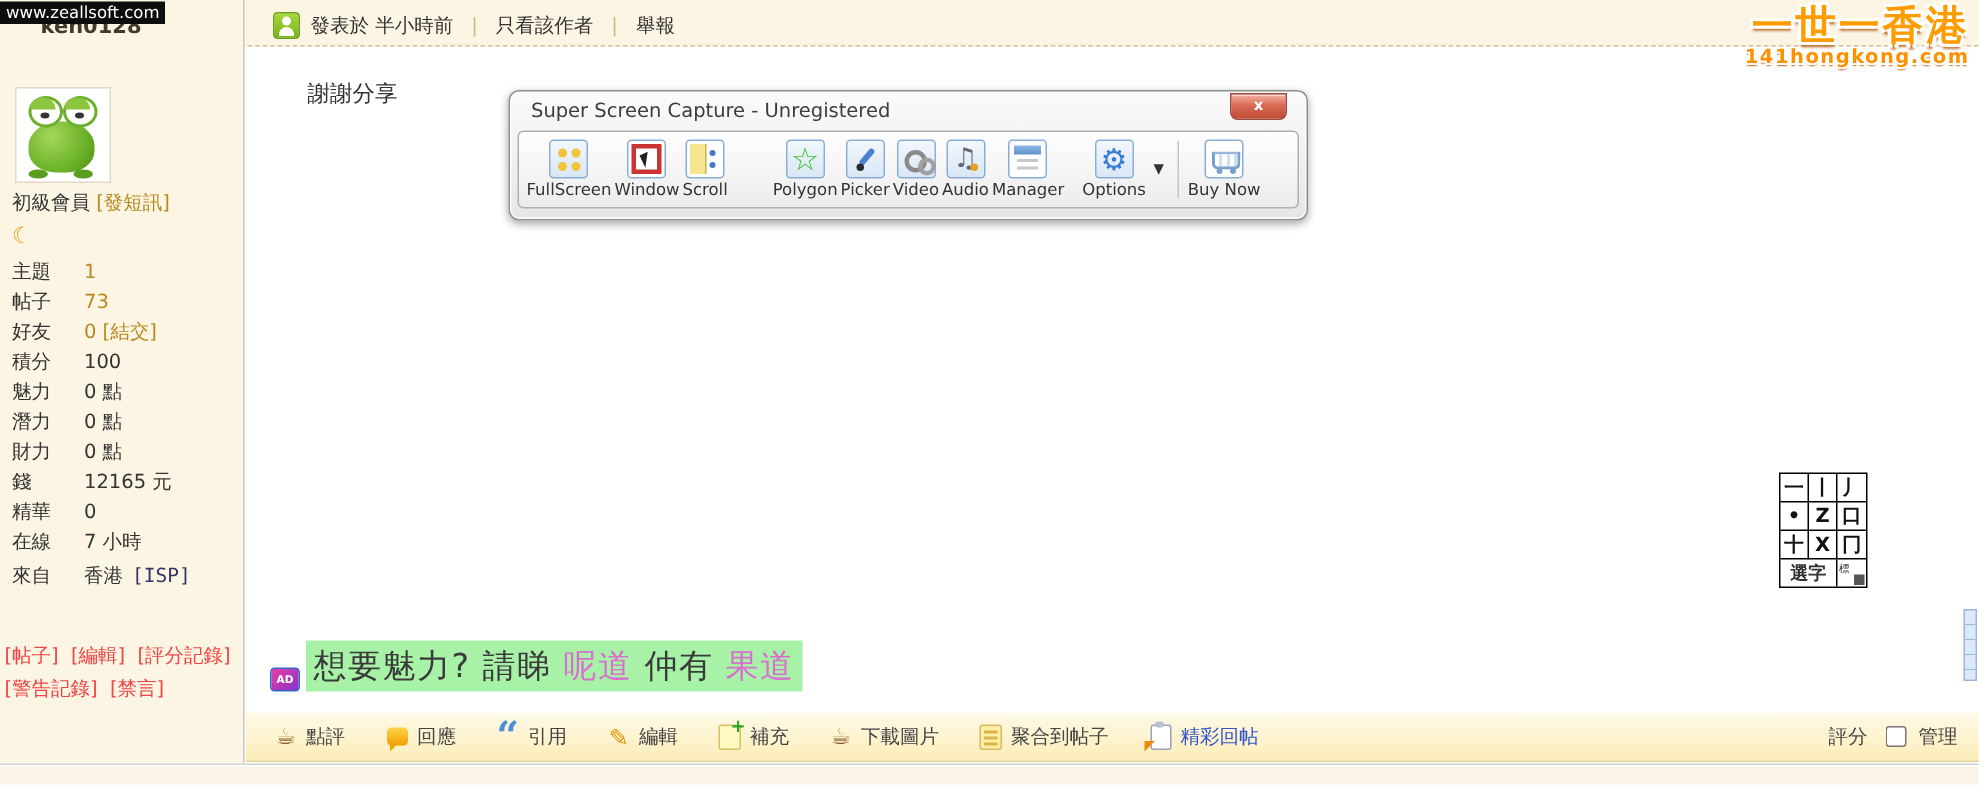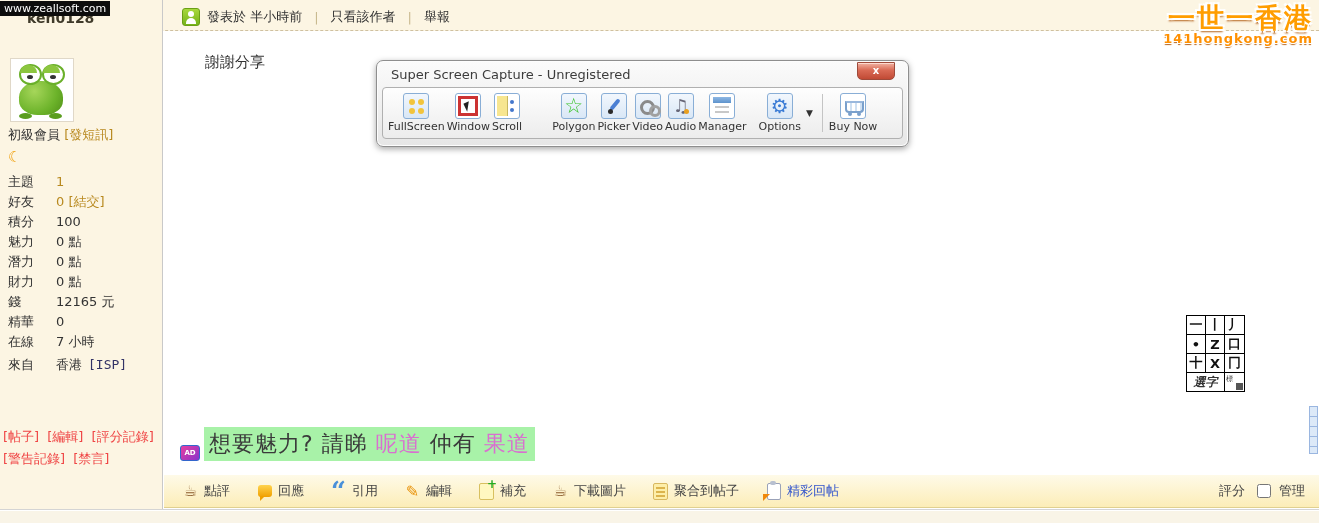--- a/index.html
+++ b/index.html
@@ -41,21 +41,21 @@
   .hlink{color:#333;cursor:pointer;}
   
   .logo{right:6px;top:4px;text-align:right;z-index:6;line-height:1.05;}
   .logo-title{font-size:27px;font-weight:bold;letter-spacing:2px;color:#ff9d00;
     text-shadow:-2px -2px 0 #fff,2px -2px 0 #fff,-2px 2px 0 #fff,2px 2px 0 #fff,0 3px 2px #b5651d;}
   .logo-domain{font-size:13px;font-weight:bold;letter-spacing:1px;color:#ff9000;
     text-shadow:-1px -1px 0 #fff,1px -1px 0 #fff,-1px 1px 0 #fff,1px 1px 0 #fff,0 2px 1px #b5651d;}
   
   .message{left:205px;top:53px;font-size:15px;color:#333;}
   
-  .capwin{left:376px;top:60px;width:531px;height:85px;border:1px solid #8e8e8e;border-radius:7px;
+  .capwin{left:339px;top:60px;width:531px;height:85px;border:1px solid #8e8e8e;border-radius:7px;
     background:linear-gradient(#fbfbfb,#e6e6e6);box-shadow:0 2px 6px rgba(0,0,0,.35), inset 0 0 0 1px #fdfdfd;}
   .cap-title{position:absolute;left:14px;top:6px;font-size:13px;color:#3c3c3c;}
   .cap-close{position:absolute;right:13px;top:1px;width:36px;height:16px;border:1px solid #9e4a3a;border-radius:0 0 5px 5px;
     background:linear-gradient(#f2b3a3,#d96a55 45%,#c14a35);color:#fff;font-size:10px;font-weight:bold;text-align:center;line-height:15px;cursor:pointer;box-shadow:inset 0 1px 0 #fcd9cf;}
   .cap-bar{position:absolute;left:5px;top:26px;right:5px;height:52px;border:1px solid #b0b0b0;border-radius:4px;
     background:linear-gradient(#fefefe,#ececec);display:flex;align-items:center;padding:0 4px;box-sizing:border-box;}
   .cap-btn{display:flex;flex-direction:column;align-items:center;margin:0 1px;cursor:pointer;}
   .cap-lb{font-size:11px;color:#333;margin-top:1px;white-space:nowrap;}
   .cap-ic{width:26px;height:26px;border:1px solid #89aed6;border-radius:3px;background:linear-gradient(#f2f7fd,#d9e7f6);
     position:relative;display:flex;align-items:center;justify-content:center;box-sizing:border-box;}
@@ -84,21 +84,21 @@
   .cap-sep{width:1px;height:38px;background:#c4c4c4;margin:0 5px;}
   .ic-cart{background:#fff;}
   .ic-cart::before{content:"";position:absolute;left:4px;top:7px;width:15px;height:8px;border:2px solid #7aa0cc;border-top-color:#9ab8dd;border-radius:0 0 4px 4px;background:repeating-linear-gradient(90deg,#fff 0 3px,#cfe0f2 3px 5px);}
   .ic-cart::after{content:"";position:absolute;left:7px;bottom:2px;width:4px;height:4px;border-radius:50%;background:#7aa0cc;box-shadow:9px 0 0 #7aa0cc;}
   
   .ime{left:1186px;top:315px;border:1px solid #000;background:#fff;width:57px;z-index:4;}
   .ime-grid{display:grid;grid-template-columns:19px 19px 19px;}
   .ime-key{height:19px;border-right:1px solid #000;border-bottom:1px solid #000;display:flex;align-items:center;justify-content:center;font-size:13px;font-weight:bold;color:#111;cursor:pointer;box-sizing:border-box;}
   .ime-key:nth-child(3n){border-right:none;}
   .ime-bottom{display:flex;height:18px;}
-  .ime-choose{width:38px;border-right:1px solid #000;display:flex;align-items:center;justify-content:center;font-size:12px;font-weight:bold;cursor:pointer;box-sizing:border-box;font-style:italic;}
+  .ime-choose{width:38px;border-right:1px solid #000;display:flex;align-items:center;justify-content:center;font-size:12px;font-weight:bold;cursor:pointer;box-sizing:border-box;}
   .ime-mode{flex:1;position:relative;font-size:7px;color:#333;padding:1px;cursor:pointer;}
   .ime-mode::after{content:"";position:absolute;right:1px;bottom:1px;width:7px;height:7px;background:#555;}
   
   .ad{left:180px;top:427px;display:flex;align-items:flex-end;z-index:2;}
   .ad-badge{width:18px;height:14px;border:1px solid #3366cc;border-radius:3px;background:linear-gradient(135deg,#e83ea0,#8833cc);
     color:#fff;font-size:7px;font-weight:bold;display:flex;align-items:center;justify-content:center;margin-right:4px;}
   .ad-text{background:#a8f2a8;padding:2px 5px;font-size:22px;color:#3a3a3a;letter-spacing:1px;white-space:pre;}
   .ad-link{color:#d96fd0;text-decoration:none;cursor:pointer;}
   
   .action-bar{left:164px;top:475px;width:1155px;height:33px;background:linear-gradient(#fefae8,#fcedb8);border-bottom:1px solid #e0d090;display:flex;align-items:center;box-sizing:border-box;padding-left:18px;}
@@ -156,20 +156,24 @@
   <a class="olink">[發短訊]</a>
 </div>
 <div class="abs moon">☾</div>
 
 <div class="abs stats">
   <div class="stat-row">
       <span class="stat-label">主題</span>
       <span class="stat-val link">1</span>
     </div>
   <div class="stat-row">
+      <span class="stat-label">帖子</span>
+      <span class="stat-val link">73</span>
+    </div>
+  <div class="stat-row">
       <span class="stat-label">好友</span>
       <span class="stat-val link">0 [結交]</span>
     </div>
   <div class="stat-row">
       <span class="stat-label">積分</span>
       <span class="stat-val">100</span>
     </div>
   <div class="stat-row">
       <span class="stat-label">魅力</span>
       <span class="stat-val">0 點</span>

